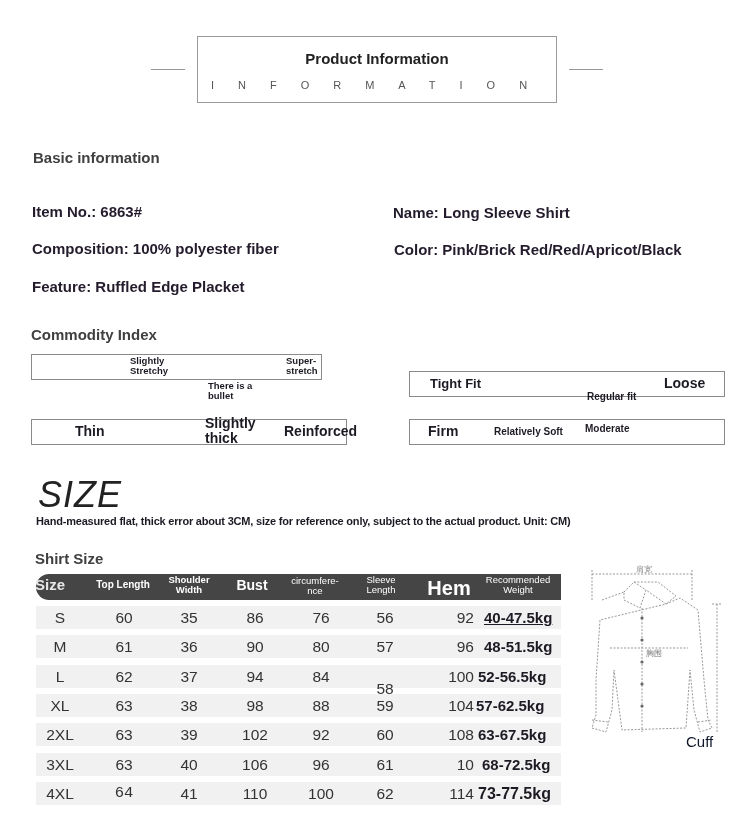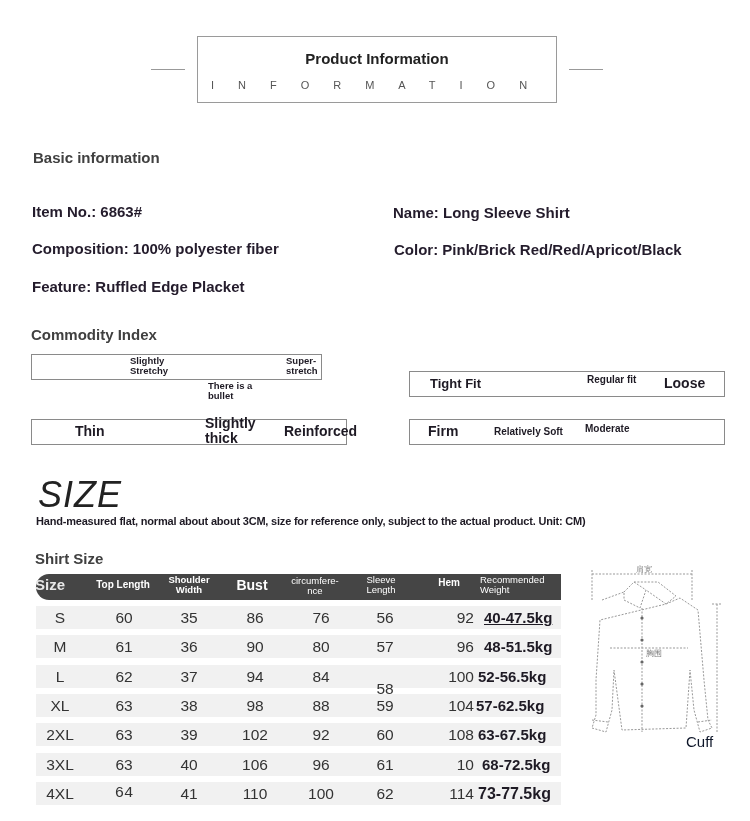--- a/index.html
+++ b/index.html
@@ -54,43 +54,43 @@
 </div>
 
 <div class="abs bar" style="left:31px;top:419px;width:316px;">
   <span class="lbl lg" style="left:24px;top:4px;margin-left:19px;">Thin</span>
   <span class="lbl lg" style="left:173px;top:-4px;width:60px;">Slightly thick</span>
   <span class="lbl lg" style="left:252px;top:4px;">Reinforced</span>
 </div>
 
 <div class="abs bar" style="left:409px;top:371px;width:316px;">
   <span class="lbl" style="left:20px;top:5px;font-size:13px;">Tight Fit</span>
-  <span class="lbl md" style="left:177px;top:3px;">Regular fit</span>
+  <span class="lbl md" style="left:177px;top:20px;">Regular fit</span>
   <span class="lbl lg" style="left:254px;top:4px;">Loose</span>
 </div>
 
 <div class="abs bar" style="left:409px;top:419px;width:316px;">
   <span class="lbl lg" style="left:18px;top:4px;">Firm</span>
   <span class="lbl md" style="left:84px;top:7px;">Relatively Soft</span>
   <span class="lbl md" style="left:175px;top:4px;">Moderate</span>
 </div>
 
 <div class="abs size-word">SIZE</div>
-<div class="abs note">Hand-measured flat, normal about about 3CM, size for reference only, subject to the actual product. Unit: CM)</div>
+<div class="abs note">Hand-measured flat, thick error about 3CM, size for reference only, subject to the actual product. Unit: CM)</div>
 <div class="abs sec-title" style="left:35px;top:550px;">Shirt Size</div>
 
 <div class="abs thead">
   <span class="th" style="left:-6px;top:3px;width:40px;font-size:15px;color:#e8e8e8;">Size</span>
   <span class="th" style="left:56px;top:6px;width:62px;font-size:10px;">Top Length</span>
   <span class="th" style="left:127px;top:1px;width:52px;font-size:9.5px;">Shoulder Width</span>
   <span class="th" style="left:190px;top:4px;width:52px;font-size:14px;">Bust</span>
   <span class="th" style="left:250px;top:2px;width:58px;font-size:9.5px;font-weight:normal;">circumfere-nce</span>
   <span class="th" style="left:322px;top:1px;width:46px;font-size:9.5px;font-weight:normal;">Sleeve Length</span>
-  <span class="th" style="left:390px;top:4px;width:46px;font-size:10px;">Hem</span>
-  <span class="th" style="left:444px;top:1px;width:76px;font-size:9.5px;font-weight:normal;text-align:left;">Recommended Weight</span>
+  <span class="th" style="left:390px;top:4px;width:46px;font-size:20px;">Hem</span>
+  <span class="th" style="left:444px;top:1px;width:76px;font-size:9.5px;font-weight:normal;text-align:center;">Recommended Weight</span>
 </div>
 
 <div class="row" style="top:606px;">
   <span class="cell" style="left:8px;width:32px;">S</span>
   <span class="cell" style="left:66px;width:44px;">60</span>
   <span class="cell" style="left:130px;width:46px;">35</span>
   <span class="cell" style="left:196px;width:46px;">86</span>
   <span class="cell" style="left:262px;width:46px;">76</span>
   <span class="cell" style="left:326px;width:46px;">56</span>
   <span class="cell" style="left:392px;width:46px;text-align:right;">92</span>

